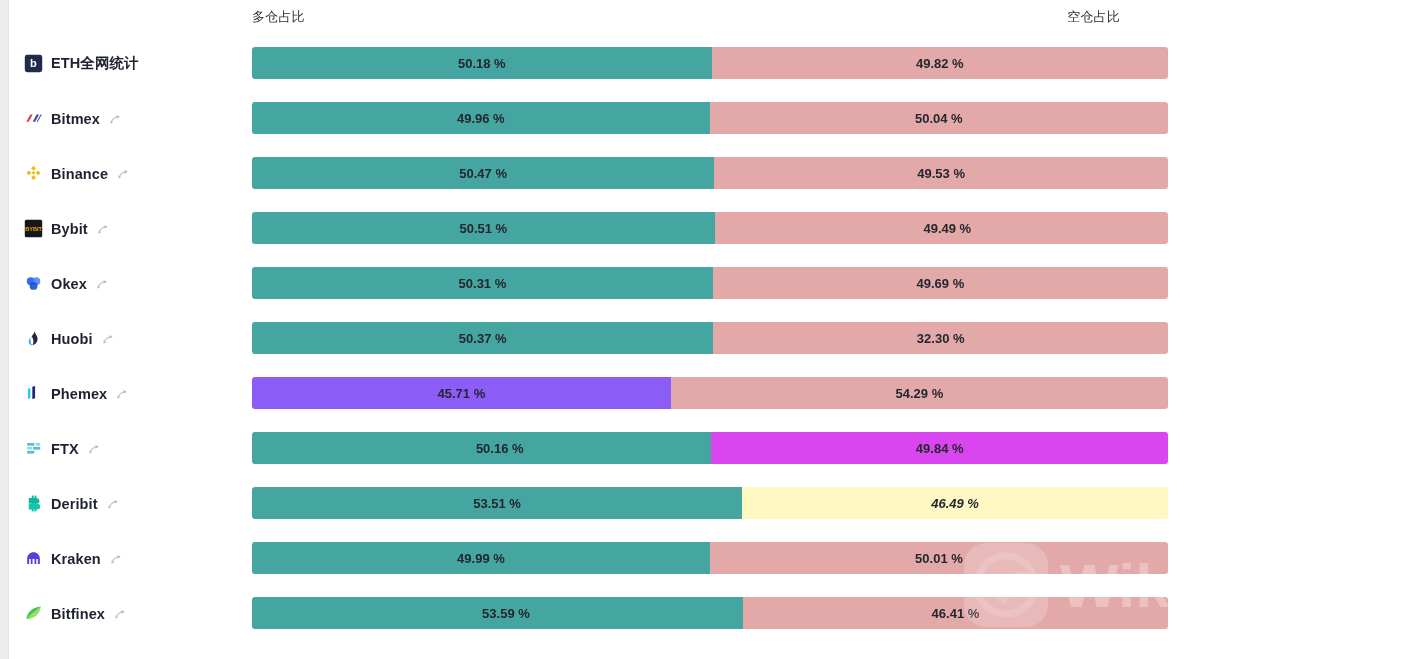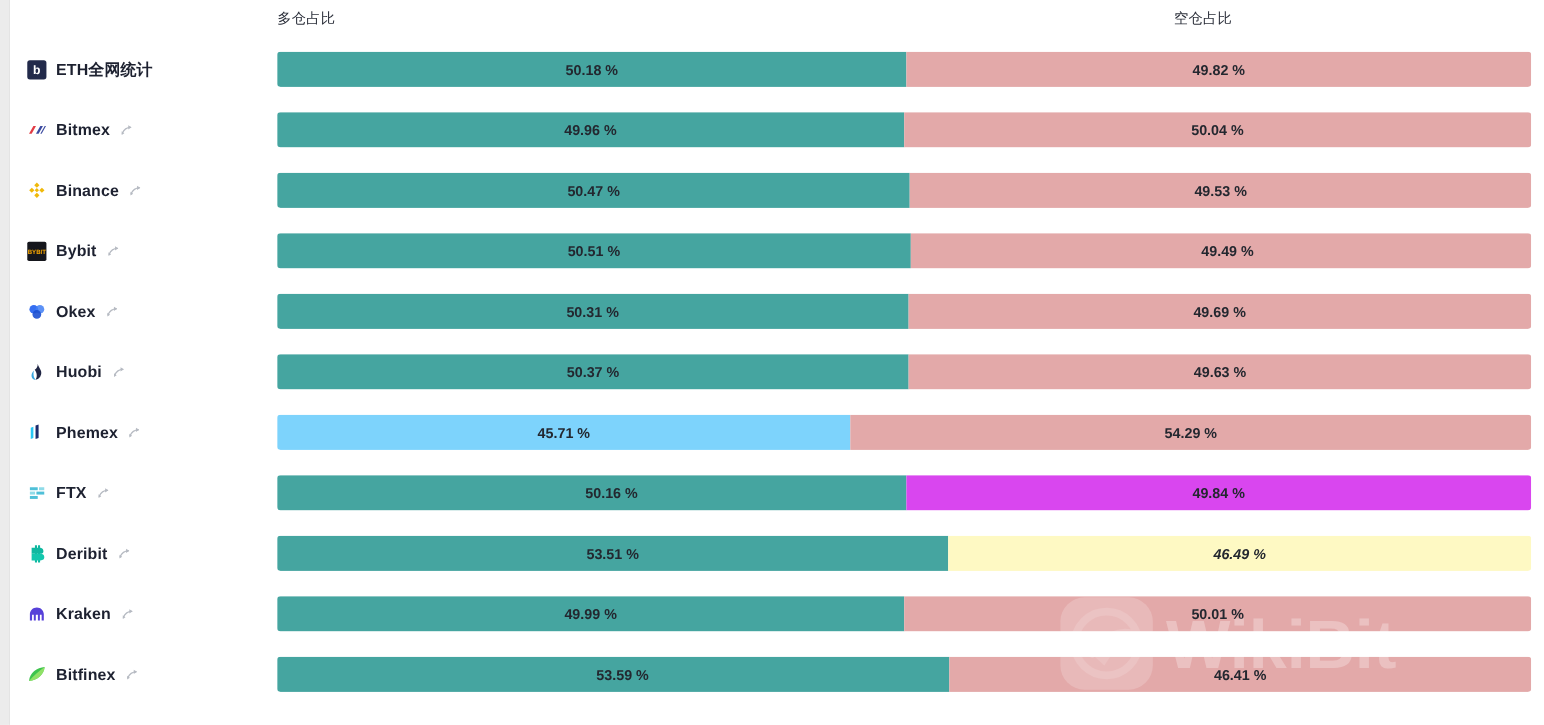--- a/index.html
+++ b/index.html
@@ -98,21 +98,21 @@
     flex: 0 0 13px;
     opacity: .72;
     margin-left: 1px;
   }
 
   
   .bar-wrap {
     position: absolute;
     left: 252px;
     top: 11px;
-    width: 1140px;
+    width: 916px;
     height: 32px;
     display: flex;
     border-radius: 3px;
     overflow: hidden;
   }
   .seg {
     height: 32px;
     display: flex;
     align-items: center;
     justify-content: center;
@@ -250,38 +250,38 @@
             </svg></span>
           <span class="ex-name">Huobi</span>
           <span class="link-icon"><svg width="13" height="13" viewBox="0 0 24 24" xmlns="http://www.w3.org/2000/svg">
               <path d="M4 17 C7 10, 13 7, 18 7" fill="none" stroke="#9aa0ab" stroke-width="2" stroke-linecap="round"></path>
               <path d="M14 3.5 L19.5 7 L14 10.5 Z" fill="#9aa0ab"></path>
               <path d="M3 13.5 L7.5 17 L3 20 Z" fill="#9aa0ab"></path>
             </svg></span>
         </div>
         <div class="bar-wrap">
           <div class="seg seg-long" style="width: 50.37%; background: rgb(69, 165, 160);">50.37 %</div>
-          <div class="seg seg-short" style="width: 49.63%; background: rgb(227, 169, 169);">49.63 %</div>
+          <div class="seg seg-short" style="width: 49.63%; background: rgb(227, 169, 169);">32.30 %</div>
         </div>
       </div>
       <div class="row">
         <div class="row-label">
           <span class="ex-icon"><svg width="19" height="19" viewBox="0 0 24 24" xmlns="http://www.w3.org/2000/svg">
               <path d="M5 6 L8 5 L8 18 L5 19 Z" fill="#27c6f5"></path>
               <path d="M10.5 3.5 L14 2.5 L14 18 L10.5 19 Z" fill="#1a2a6c"></path>
             </svg></span>
           <span class="ex-name">Phemex</span>
           <span class="link-icon"><svg width="13" height="13" viewBox="0 0 24 24" xmlns="http://www.w3.org/2000/svg">
               <path d="M4 17 C7 10, 13 7, 18 7" fill="none" stroke="#9aa0ab" stroke-width="2" stroke-linecap="round"></path>
               <path d="M14 3.5 L19.5 7 L14 10.5 Z" fill="#9aa0ab"></path>
               <path d="M3 13.5 L7.5 17 L3 20 Z" fill="#9aa0ab"></path>
             </svg></span>
         </div>
         <div class="bar-wrap">
-          <div class="seg seg-long" style="width: 45.71%; background: #7dd3fc;">45.71 %</div>
+          <div class="seg seg-long" style="width: 45.71%; background: #8b5cf6;">45.71 %</div>
           <div class="seg seg-short" style="width: 54.29%; background: rgb(227, 169, 169);">54.29 %</div>
         </div>
       </div>
       <div class="row">
         <div class="row-label">
           <span class="ex-icon"><svg width="19" height="19" viewBox="0 0 24 24" xmlns="http://www.w3.org/2000/svg">
               <rect x="4" y="5" width="9" height="3.4" fill="#4fc0d8"></rect>
               <rect x="14.5" y="5" width="6" height="3.4" fill="#8fdbe8"></rect>
               <rect x="4" y="10" width="6" height="3.4" fill="#8fdbe8"></rect>
               <rect x="11.5" y="10" width="9" height="3.4" fill="#4fc0d8"></rect>

